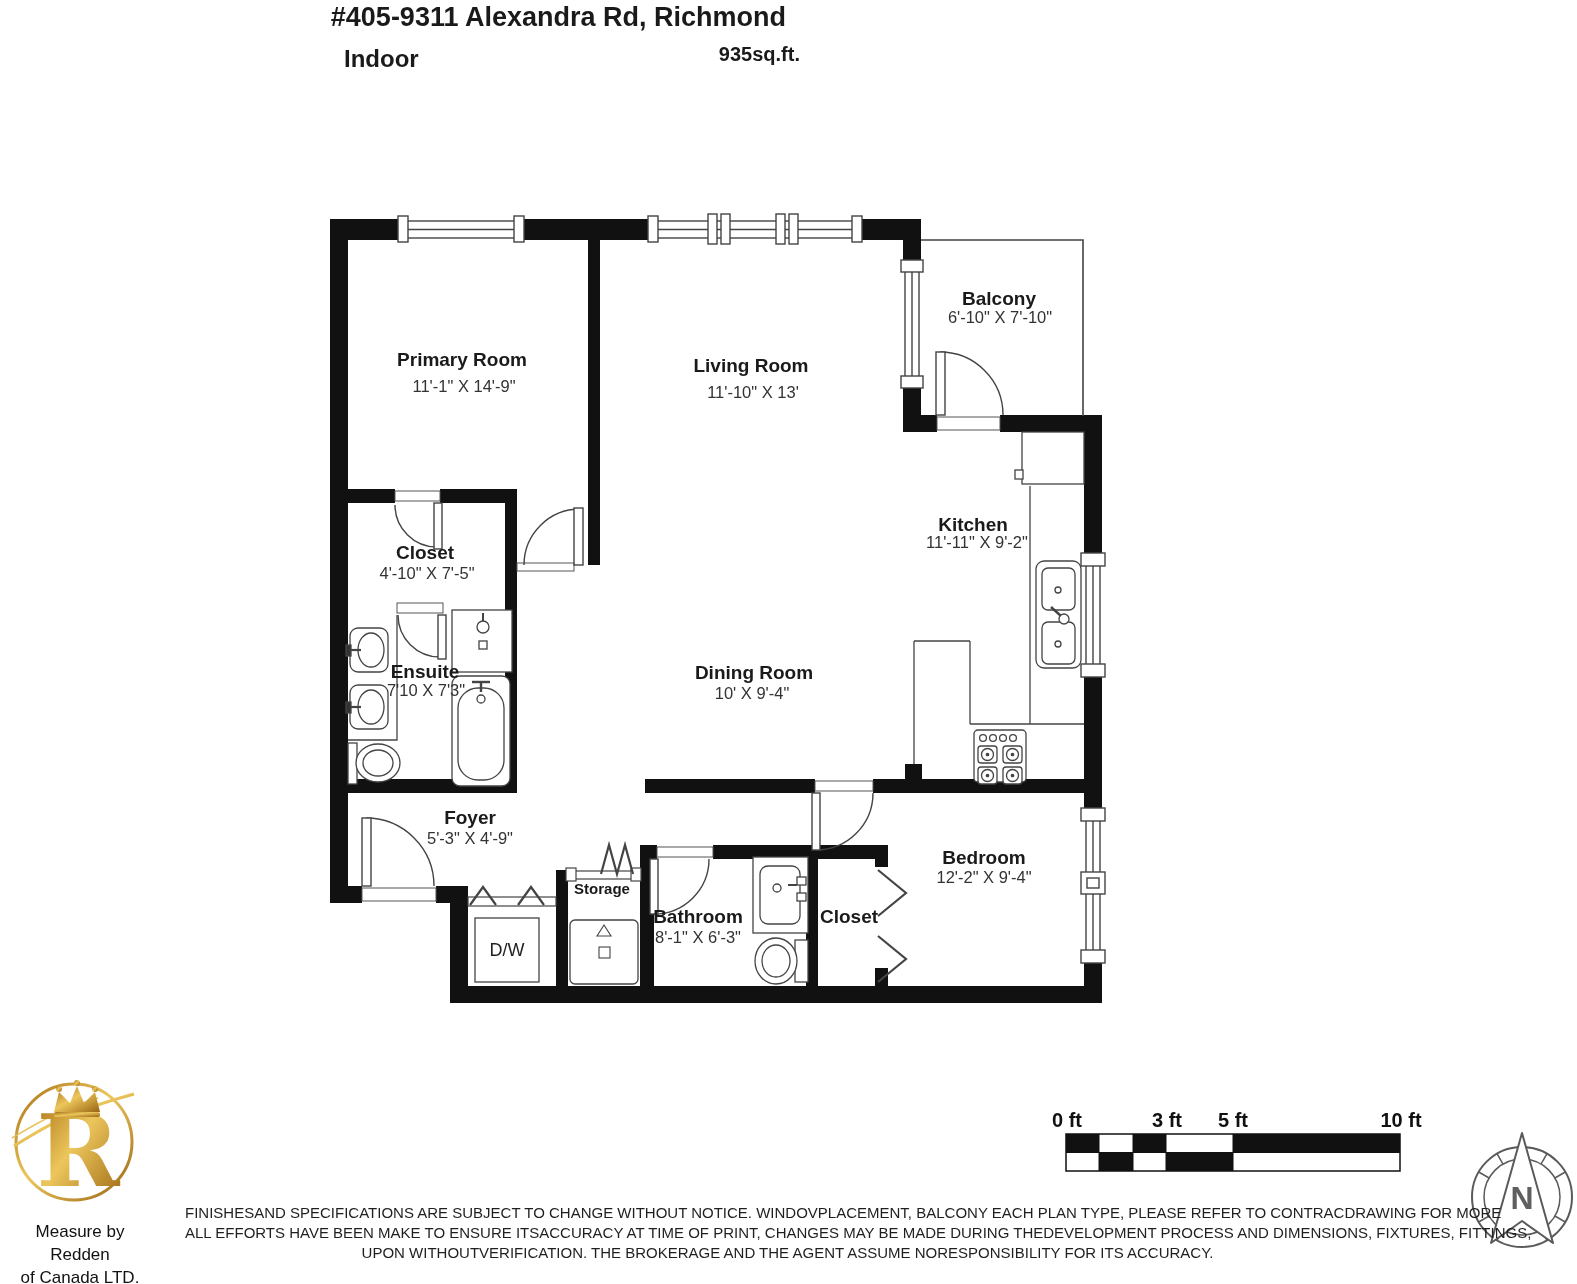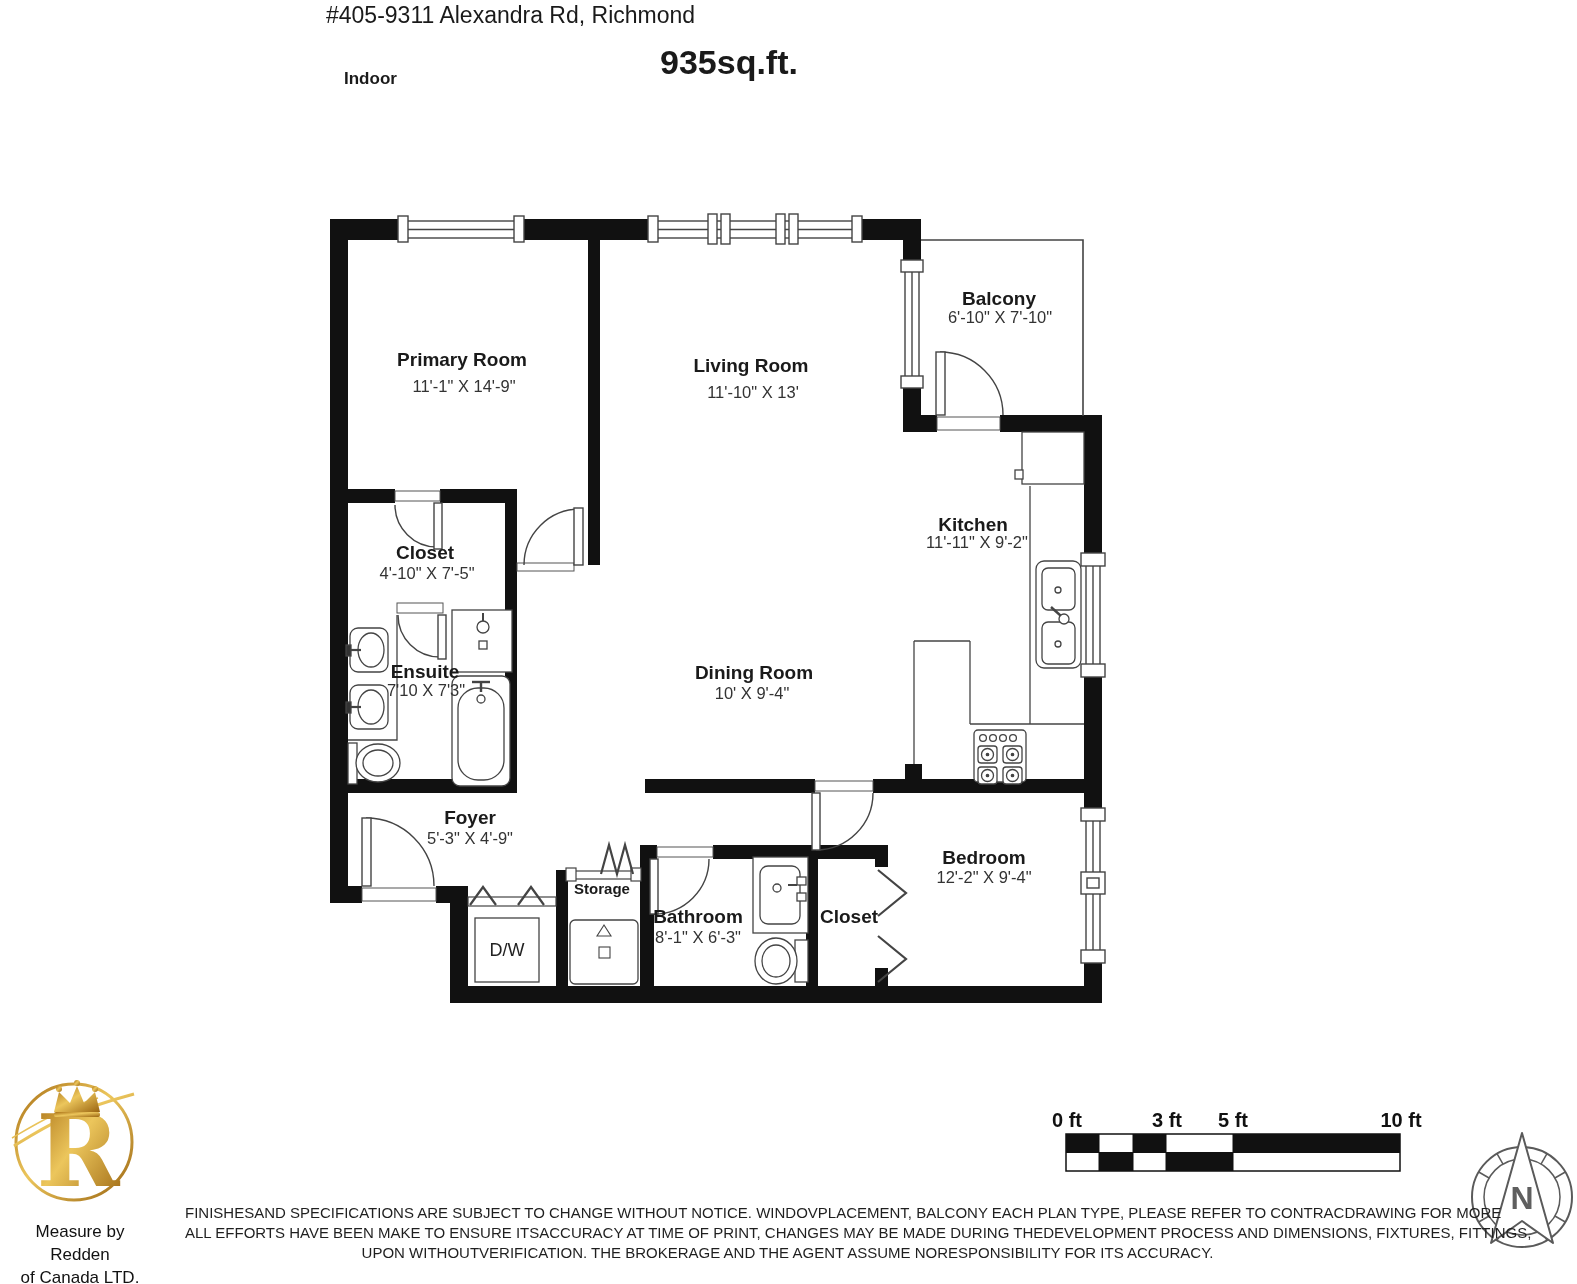--- a/index.html
+++ b/index.html
@@ -1,24 +1,24 @@
 <!DOCTYPE html>
 <html><head>
 <meta charset="utf-8">
 <style>
   html,body { margin:0; padding:0; background:#fff; }
   .page {
     position:relative; width:1577px; height:1284px; background:#ffffff;
     font-family:"Liberation Sans", sans-serif; overflow:hidden; color:#1a1a1a;
   }
   .abs { position:absolute; }
-  .title { top:2px; left:326px; width:460px; text-align:left;
-           font-size:23px; font-weight:normal; letter-spacing:0px; }
-  .indoor { top:45px; left:344px; width:100px; font-size:17px; font-weight:bold;margin-top:24px; }
-  .sqft   { top:43px; left:660px; width:140px; text-align:left; font-size:34px; font-weight:bold; }
+  .title { top:2px; left:326px; width:460px; text-align:right;
+           font-size:27px; font-weight:bold; letter-spacing:0px; }
+  .indoor { top:45px; left:344px; width:100px; font-size:24px; font-weight:bold; }
+  .sqft   { top:43px; left:660px; width:140px; text-align:right; font-size:20px; font-weight:bold; }
   .plan-svg { position:absolute; top:0; left:0; }
   .logo-caption { top:1220px; left:4px; width:152px; text-align:center;
                   font-size:17px; line-height:23px; color:#111; }
   .disclaimer { top:1203px; left:185px; width:1205px; text-align:center;
                 font-size:15px; line-height:19.8px; color:#1f1f1f; }
   .disclaimer div { white-space:nowrap; }
   svg text { font-family:"Liberation Sans", sans-serif; }
   .room-name { font-weight:bold; font-size:19px; fill:#1a1a1a; }
   .room-dim  { font-size:16.5px; fill:#333; }
   .small-name { font-weight:bold; font-size:15px; fill:#1a1a1a; }

